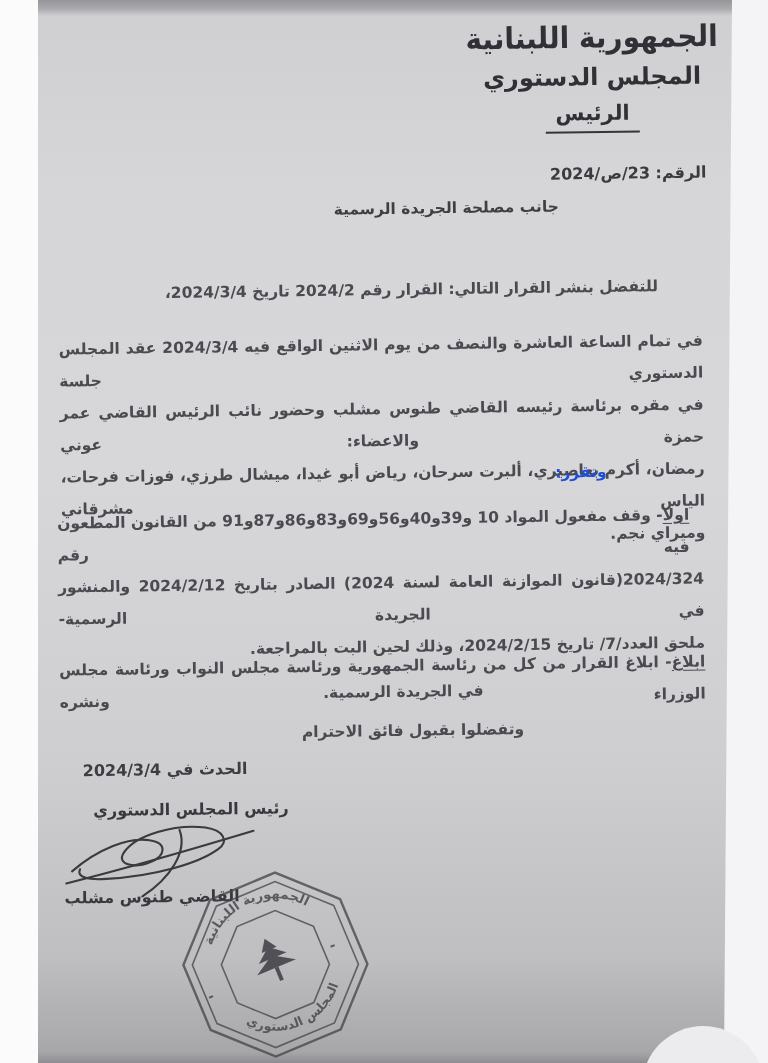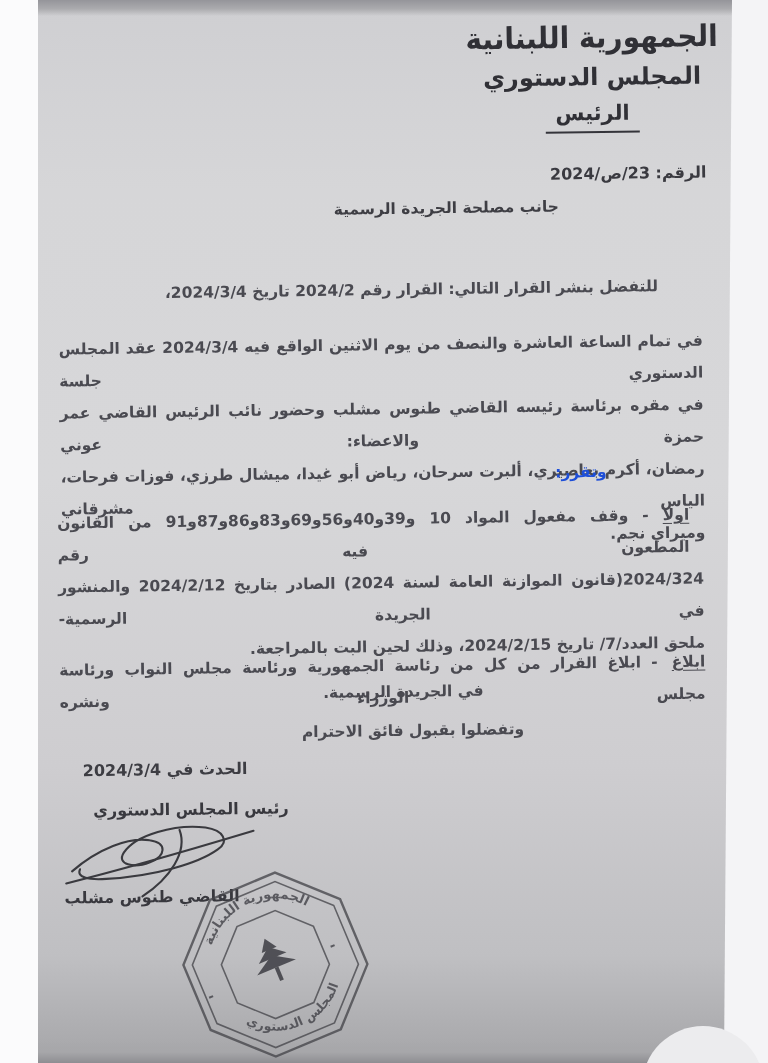--- a/index.html
+++ b/index.html
@@ -27,21 +27,21 @@
   .ref{right:58px;top:167px;font-size:16px;font-weight:bold;color:#3a3a40;}
   .addr{right:206px;top:200px;font-size:15.5px;font-weight:bold;color:#3e3e44;}
   .intro{right:108px;top:281px;font-size:15.5px;font-weight:bold;}
   .para{position:absolute;font-size:15.5px;line-height:32px;font-weight:bold;}
   .p1{right:64px;left:60px;top:329px;}
   .decide{right:162px;top:466px;font-size:15.5px;font-weight:bold;color:#1d4ed8;
     text-underline-offset:4px;}
   .c1{right:66px;left:56px;top:503px;}
   .c2{right:66px;left:56px;top:650px;}
   .c2b{right:288px;top:683px;font-size:15.5px;font-weight:bold;}
-  .clabel{text-decoration:underline;text-underline-offset:3px;margin-left:14px;}
+  .clabel{text-decoration:underline;text-underline-offset:3px;}
   .cline1{padding-right:14px;}
   .tline{text-align:right;}
   .just{text-align:justify;text-align-last:justify;}
   .closing{right:248px;top:722px;font-size:15.5px;font-weight:bold;}
   .pdate{left:78px;top:757px;font-size:16px;font-weight:bold;color:#3d3d43;}
   .stitle{left:88px;top:797px;font-size:16px;font-weight:bold;color:#38383e;}
   .sname{left:58px;top:884px;font-size:16px;font-weight:bold;color:#38383e;}
   #signature-svg{position:absolute;left:52px;top:815px;z-index:5;}
   #seal-svg{position:absolute;left:156px;top:851px;z-index:3;}
 </style>

